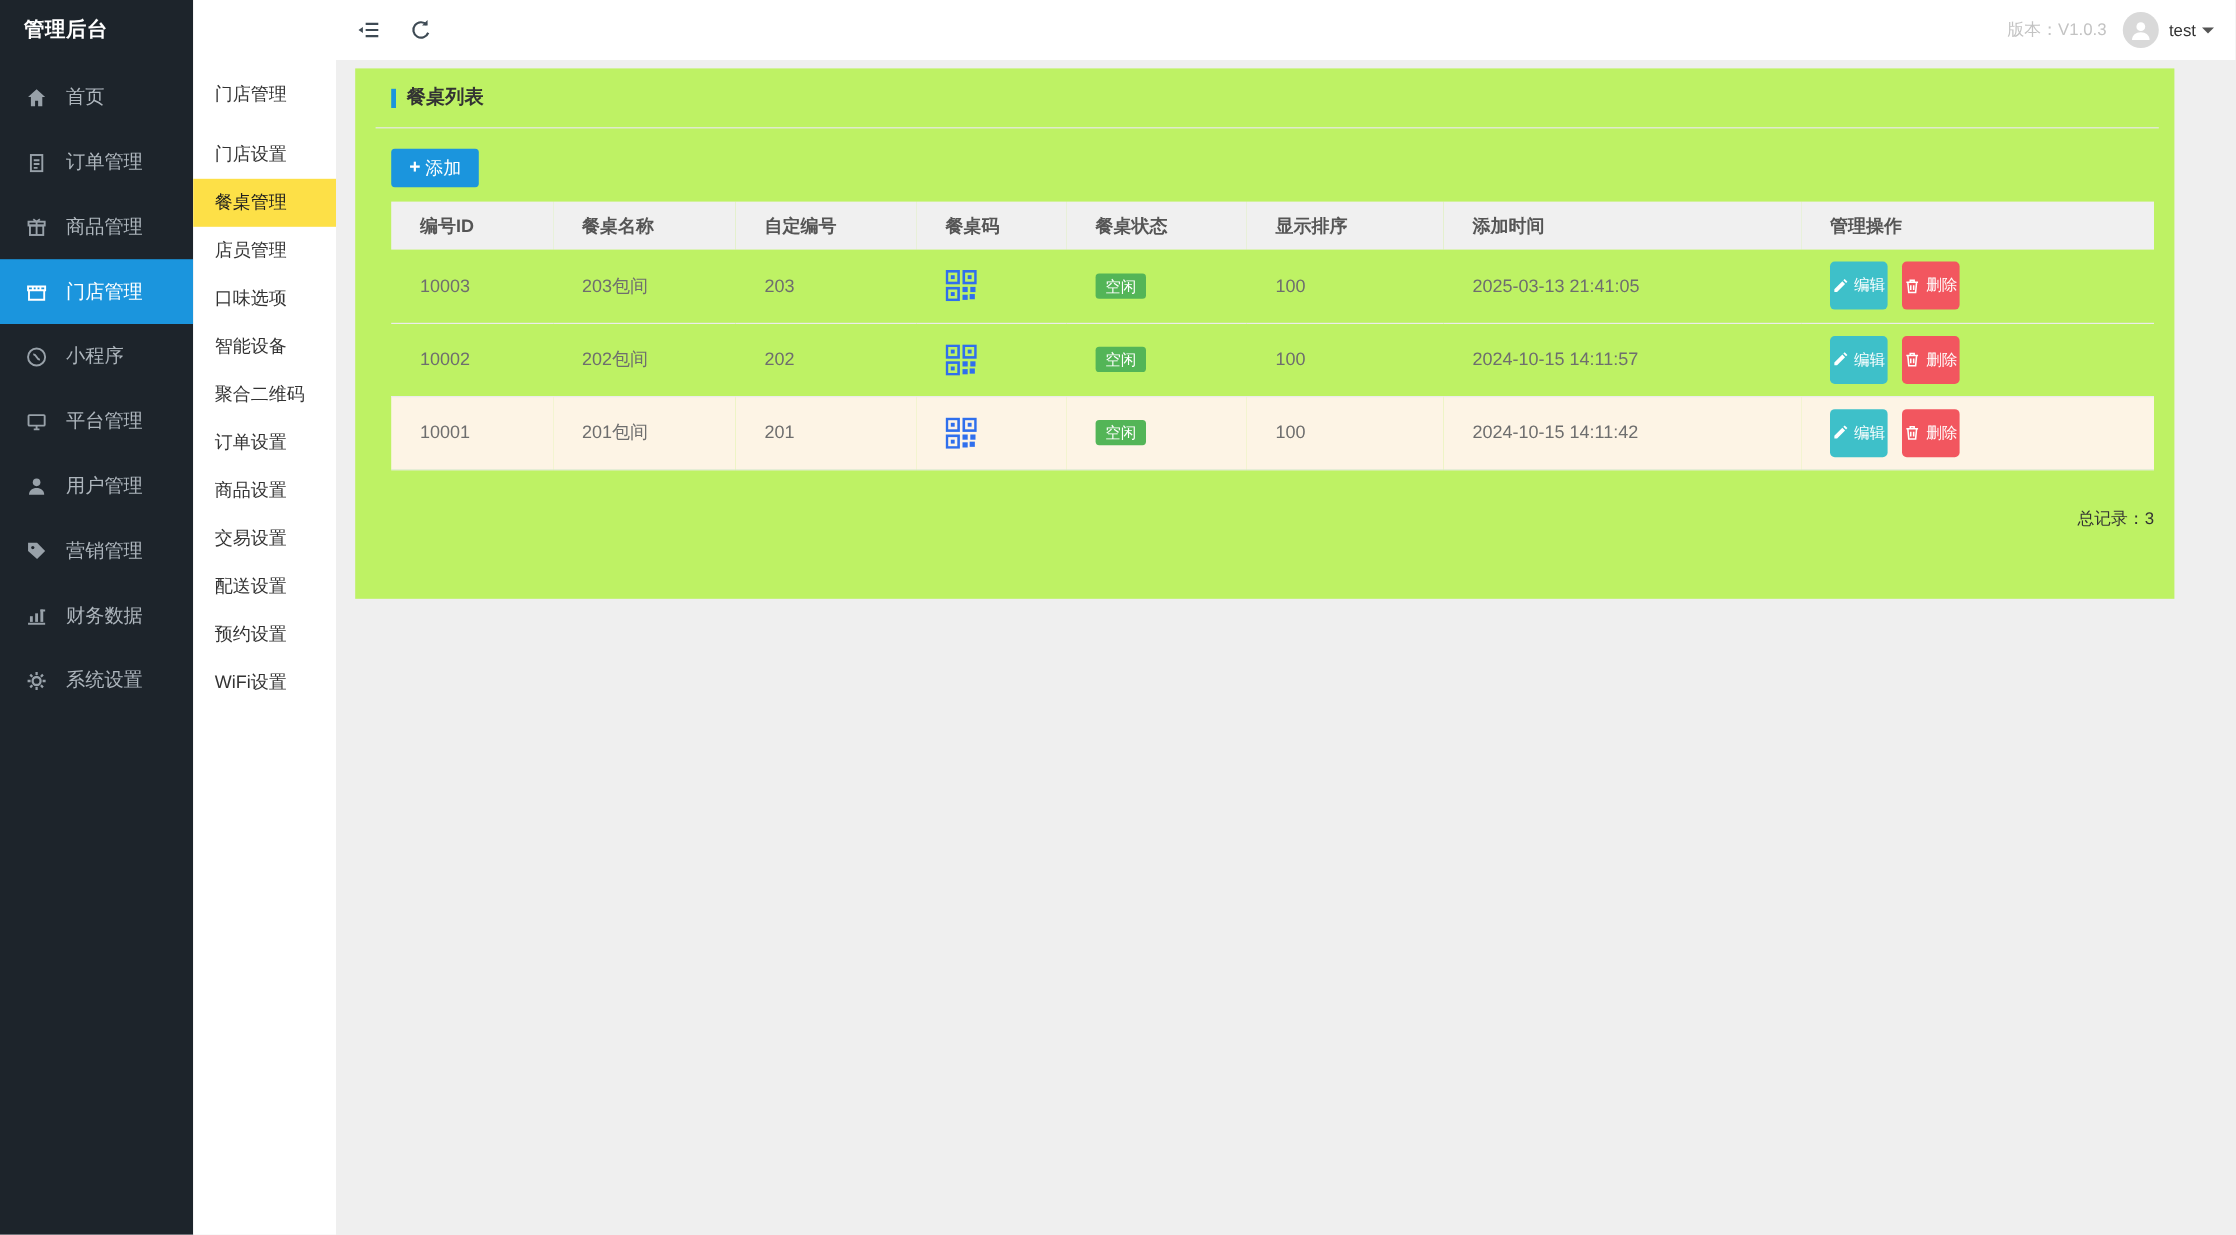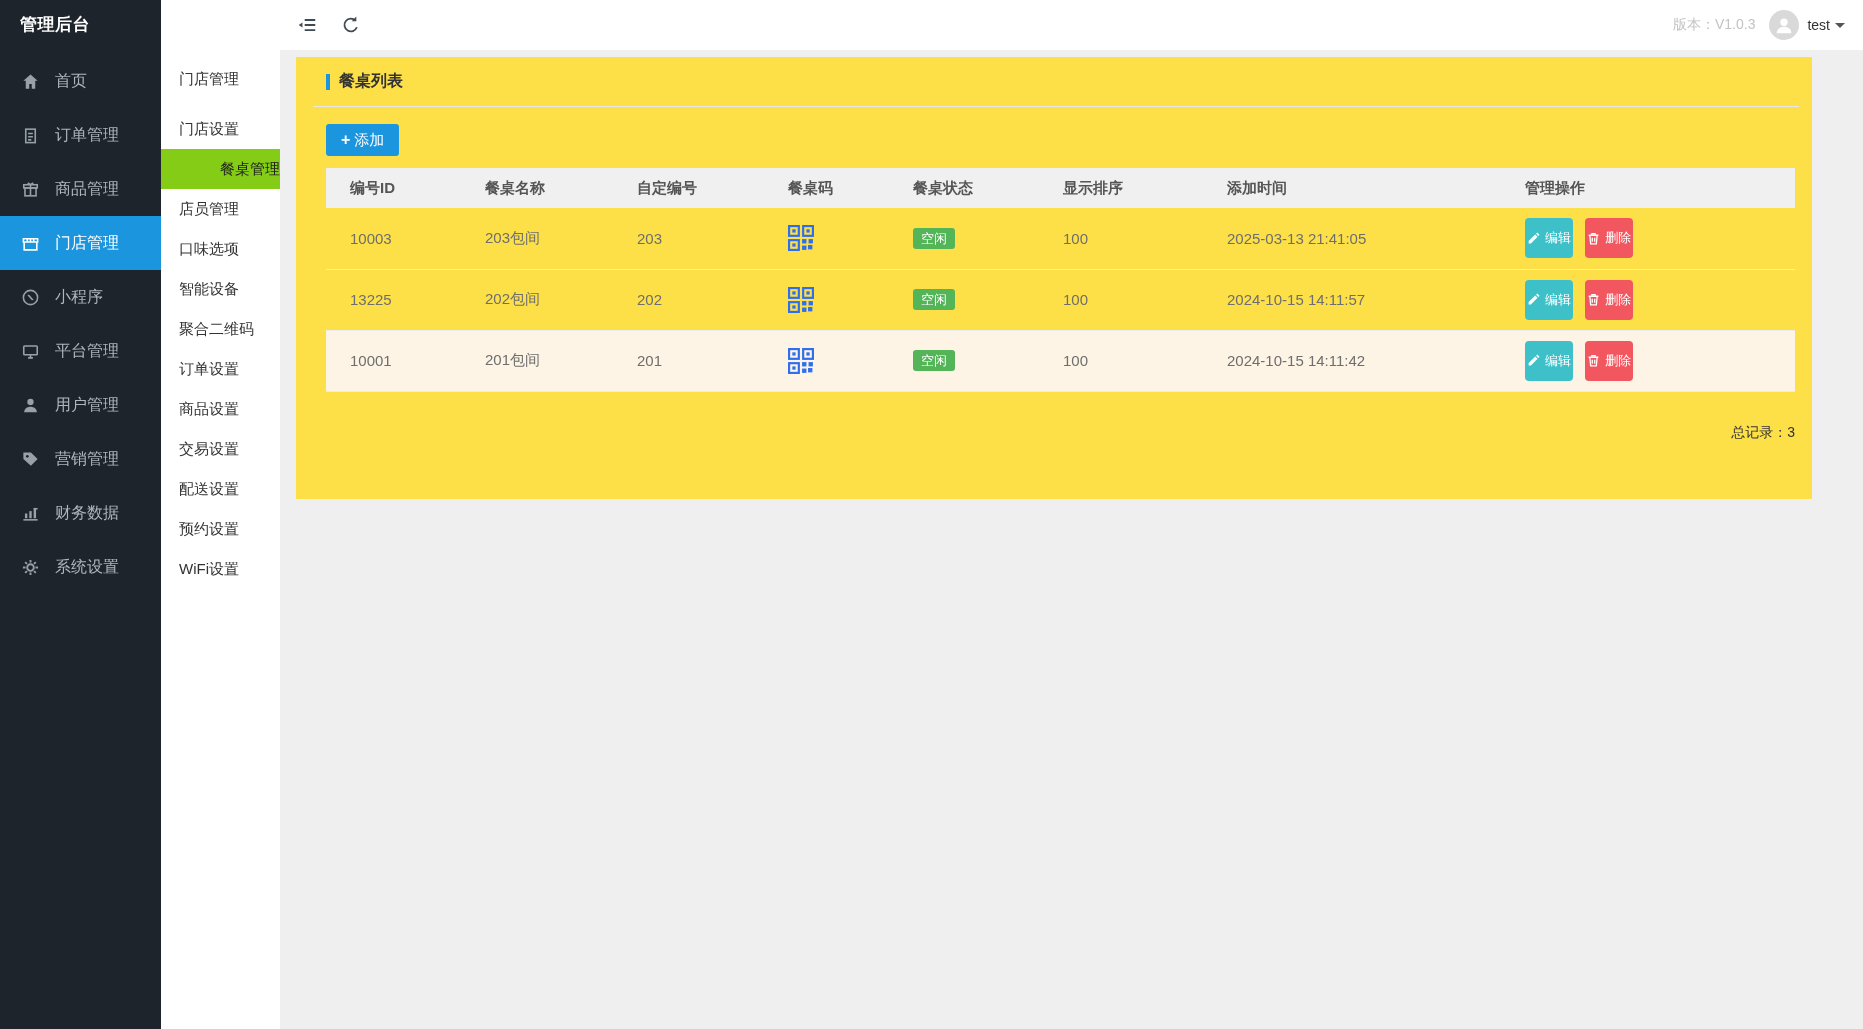--- a/index.html
+++ b/index.html
@@ -18,42 +18,42 @@
     display:inline-flex; align-items:center; justify-content:center; }
   .nav-item .ic svg { width:19px; height:19px; }
   .nav-item.active { background:#1b95dd; color:#ffffff; }
   .nav-item.active .ic { color:#ffffff; }
 
   
   .submenu { width:119px; flex:0 0 119px; background:#ffffff; padding-top:59px; }
   .sub-item { height:40px; line-height:40px; padding-left:18px; font-size:15px;
     color:#333333; cursor:pointer; white-space:nowrap; }
   .sub-item.first { margin-bottom:10px; }
-  .sub-item.active { background:#84cc16; color:#1f1f1f;text-align:right; }
+  .sub-item.active { background:#fde047; color:#1f1f1f; }
 
   
   .main-col { flex:1; display:flex; flex-direction:column; min-width:0; }
   .topbar { height:50px; background:#ffffff; display:flex; align-items:center;
     padding:0 18px 0 16px; flex:0 0 50px; }
   .tb-icon { width:22px; height:22px; color:#3e4a54; margin-right:22px;
     cursor:pointer; display:inline-flex; }
   .tb-icon svg { width:22px; height:22px; }
   .tb-right { margin-left:auto; display:flex; align-items:center; }
   .version { color:#c3c3c3; font-size:14px; margin-right:14px; }
   .avatar { width:30px; height:30px; border-radius:50%; background:#d9d9d9;
     display:inline-flex; align-items:center; justify-content:center; margin-right:8px;
     overflow:hidden; cursor:pointer; }
   .avatar svg { width:22px; height:22px; }
   .username { font-size:14px; color:#333; cursor:pointer; display:flex; align-items:center; }
   .caret { width:0; height:0; border-left:5px solid transparent; border-right:5px solid transparent;
     border-top:5px solid #555; margin-left:5px; display:inline-block; }
 
   
   .content { flex:1; background:#efefef; overflow:hidden; }
-  .card { background:#fde047; margin:7px 51px 0 16px; height:442px;
+  .card { background:#bef264; margin:7px 51px 0 16px; height:442px;
     padding:0 17px 0 30px; }
   .card-title-row { height:50px; display:flex; align-items:center;
     border-bottom:1px solid #e8e8e8; margin:0 -4px 0 -13px; padding-left:13px; }
   .title-bar { width:4px; height:16px; background:#1b95dd; margin-right:9px; }
   .card-title { font-size:16px; color:#333; font-weight:bold; }
   .btn-add { margin-top:17px; height:32px; padding:0 15px; background:#1b95dd;
     color:#fff; border:none; border-radius:3px; font-size:15px; cursor:pointer;
     display:inline-flex; align-items:center; font-family:inherit; }
   .btn-add .plus { font-size:16px; font-weight:bold; margin-right:4px; line-height:1; }
 
@@ -289,21 +289,21 @@
                   </button>
                 <button class="btn-del">
                     <svg viewBox="0 0 16 16" fill="none" stroke="#fff" stroke-width="1.6">
                       <path d="M2 4h12M6 4V2h4v2M3.5 4l1 10.5h7l1-10.5M6.5 7v5M9.5 7v5"></path>
                     </svg>
                     <span>删除</span>
                   </button>
               </td>
             </tr>
             <tr>
-              <td>13225</td>
+              <td>10002</td>
               <td>202包间</td>
               <td>202</td>
               <td><span class="qr"><svg viewBox="0 0 24 24" fill="#2f6fed">
                       <rect x="1" y="1" width="9" height="9" fill="none" stroke="#2f6fed" stroke-width="2"></rect>
                       <rect x="4" y="4" width="3" height="3"></rect>
                       <rect x="14" y="1" width="9" height="9" fill="none" stroke="#2f6fed" stroke-width="2"></rect>
                       <rect x="17" y="4" width="3" height="3"></rect>
                       <rect x="1" y="14" width="9" height="9" fill="none" stroke="#2f6fed" stroke-width="2"></rect>
                       <rect x="4" y="17" width="3" height="3"></rect>
                       <rect x="13" y="13" width="4" height="4"></rect>

